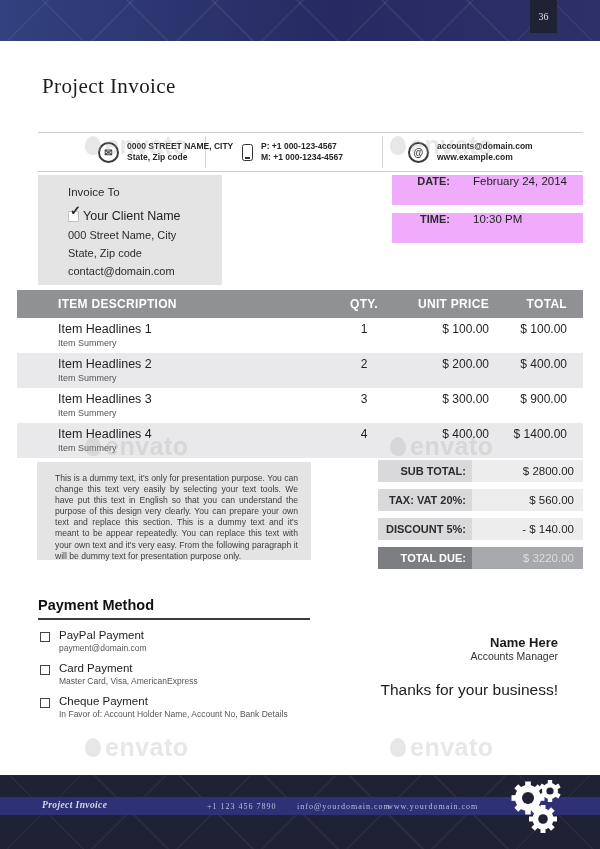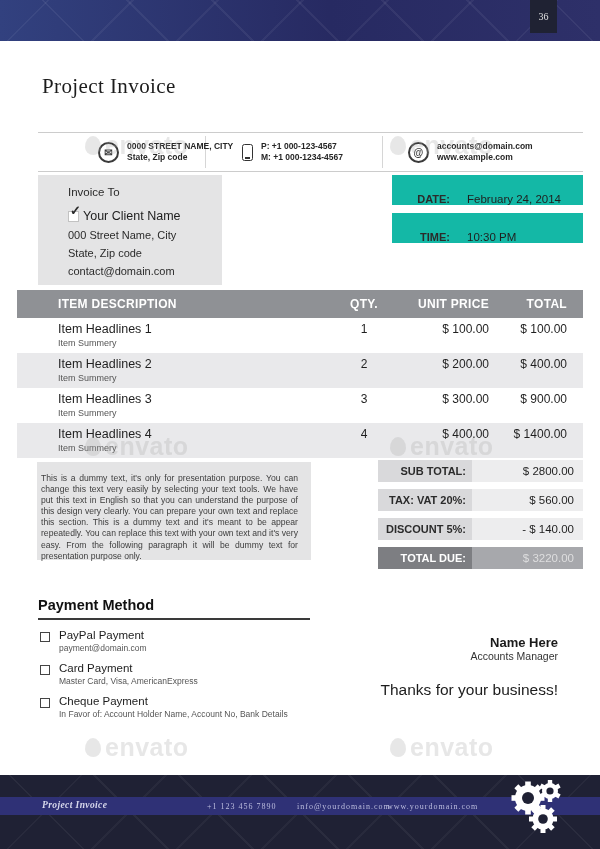--- a/index.html
+++ b/index.html
@@ -63,44 +63,44 @@
     position:relative; margin-right:4px; flex:0 0 auto;
   }
   .checkbox-sm .tick {
     position:absolute; left:1px; top:-9px; font-size:13px; font-weight:bold; color:#2b2b2b;
   }
   .client-name { font-size:12.5px; color:#1d1d1d; }
   .invto-line { font-size:11px; line-height:18px; color:#2b2b2b; }
   
   .meta-box {
     position:absolute; left:392px; width:191px; height:30px;
-    background:#14b8a6; display:flex; align-items:flex-end; z-index:2;
+    background:#f0abfc; display:flex; align-items:flex-start; z-index:2;
   }
   .meta-box .mlabel { width:58px; text-align:right; font-size:11px; font-weight:600; color:#2b2b2b; }
-  .meta-box .mvalue { margin-left:17px; font-size:11.5px; color:#1f1f1f; }
+  .meta-box .mvalue { margin-left:23px; font-size:11.5px; color:#1f1f1f; }
   .mb1 { top:175px; } .mb2 { top:213px; } .mb3 { top:251px; }
   
   .tbl { position:absolute; left:17px; top:290px; width:566px; z-index:2; }
   .tbl-head {
     display:flex; align-items:center; height:28px; background:#8f9195;
     color:#ffffff; font-size:12px; font-weight:bold; letter-spacing:.3px;
   }
   .tbl-row { display:flex; height:35px; padding-top:4px; }
   .tbl-row.alt { background:#e9e9eb; }
   .col-desc { width:318px; padding-left:41px; }
   .col-qty { width:58px; text-align:center; }
   .col-unit { width:96px; text-align:right; }
   .col-total { width:94px; text-align:right; padding-right:16px; }
   .row-headline { font-size:12.5px; color:#1f1f1f; line-height:15px; }
   .row-summary { font-size:9px; color:#555; line-height:12px; }
   .cell-num { font-size:12px; color:#1f1f1f; line-height:15px; }
   
   .note {
     position:absolute; left:37px; top:462px; width:274px; height:98px;
-    background:#e4e4e5; padding:11px 13px 0 4px; z-index:2;
+    background:#e4e4e5; padding:11px 13px 0 18px; z-index:2;
   }
   .note-text { font-size:8.6px; line-height:11.1px; color:#3d3d3d; text-align:justify; }
   
   .totals { position:absolute; left:378px; top:460px; width:205px; z-index:2; }
   .t-row { display:flex; height:22px; margin-bottom:7px; }
   .t-label {
     width:94px; background:#d9d9db; display:flex; align-items:center; justify-content:flex-end;
     padding-right:6px; font-size:11px; font-weight:600; color:#2b2b2b;
   }
   .t-value {

